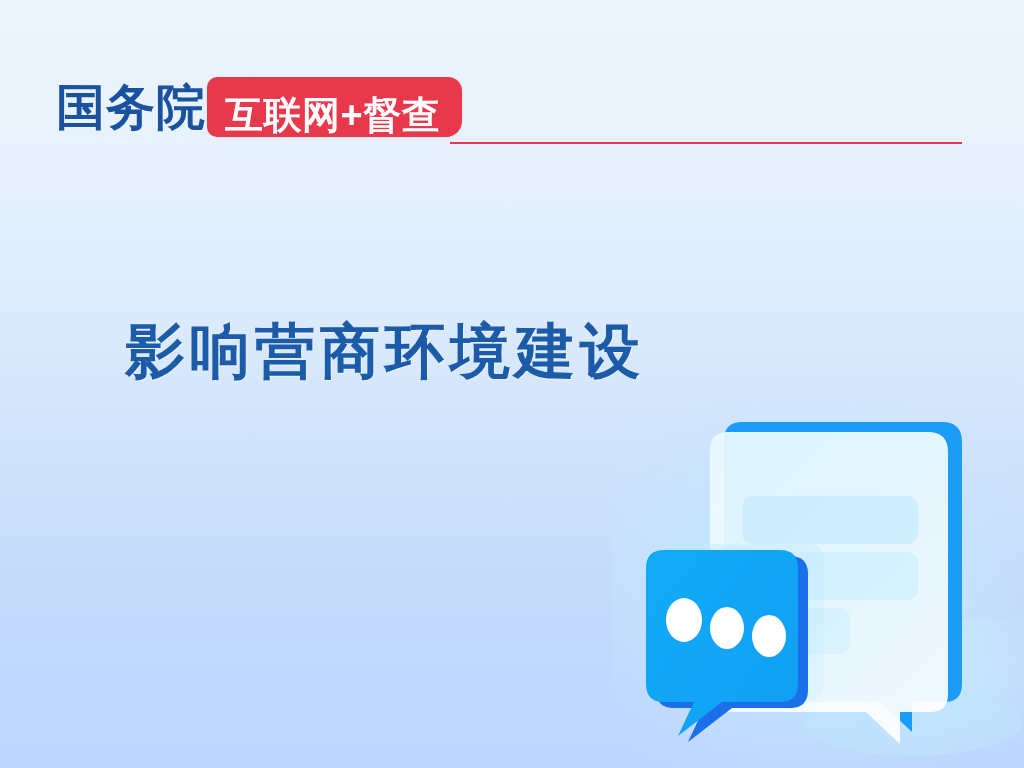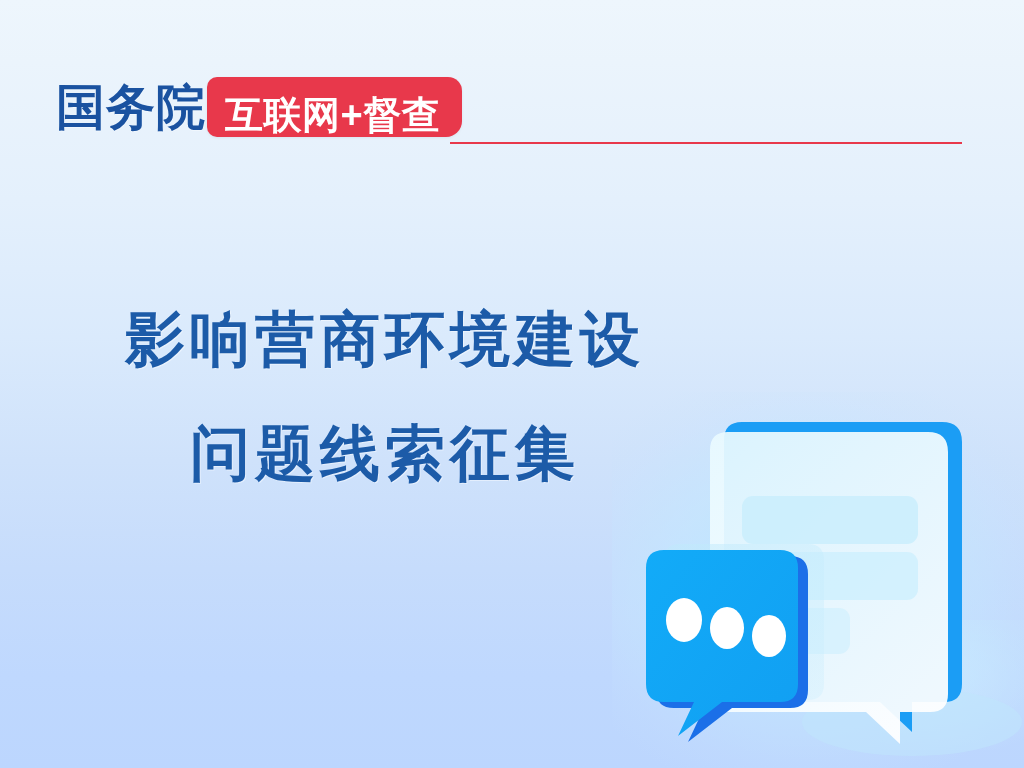--- a/index.html
+++ b/index.html
@@ -88,21 +88,21 @@
   .rule {
     position:absolute;
     left:450px; top:142px;
     width:512px; height:2px;
     background:#E8384B;
   }
 
   
   .title-block {
     position:absolute;
-    left:0; top:302px;
+    left:0; top:314px;
     width:770px;
     text-align:center;
   }
   .title-line {
     font-size:60px;
     line-height:76px;
     font-weight:bold;
     letter-spacing:5px;
     color:#1C5BA8;
     white-space:nowrap;
@@ -130,21 +130,20 @@
     <div class="gov-label">国务院</div>
 
     <div class="badge">
       <span class="badge-text">互联网+督查</span>
     </div>
   </div>
   <div class="rule"></div>
 
   <div class="title-block">
     <div class="title-line">影响营商环境建设</div>
-    <div class="title-line">问题线索征集</div>
   </div>
 
   <div class="illustration">
     <svg viewBox="0 0 412 376" xmlns="http://www.w3.org/2000/svg">
       <defs>
         <linearGradient id="backFill" x1="0" y1="0" x2="0.75" y2="1">
           <stop offset="0%" stop-color="#E9FAFF"></stop>
           <stop offset="45%" stop-color="#F3FCFF"></stop>
           <stop offset="100%" stop-color="#FFFFFF"></stop>
         </linearGradient>

